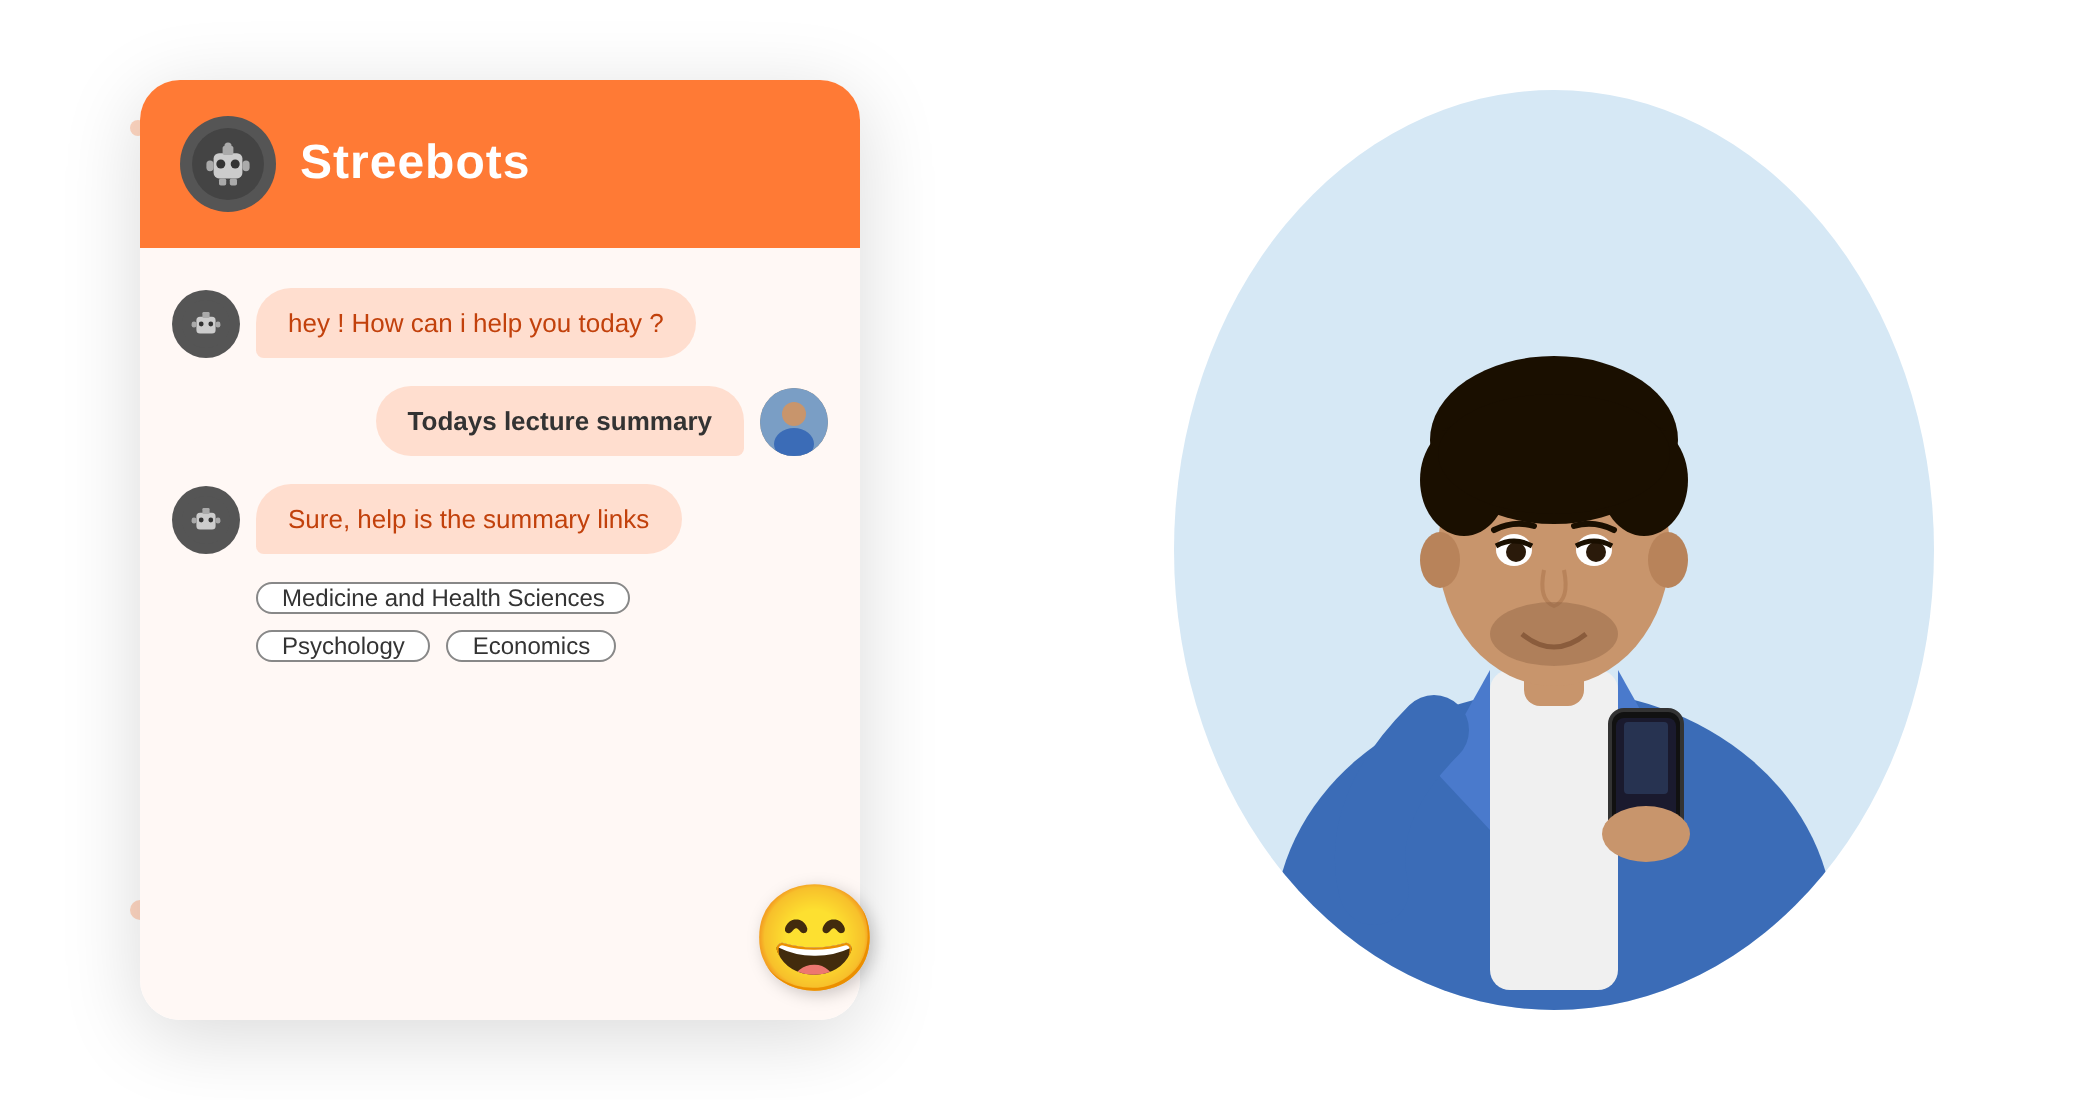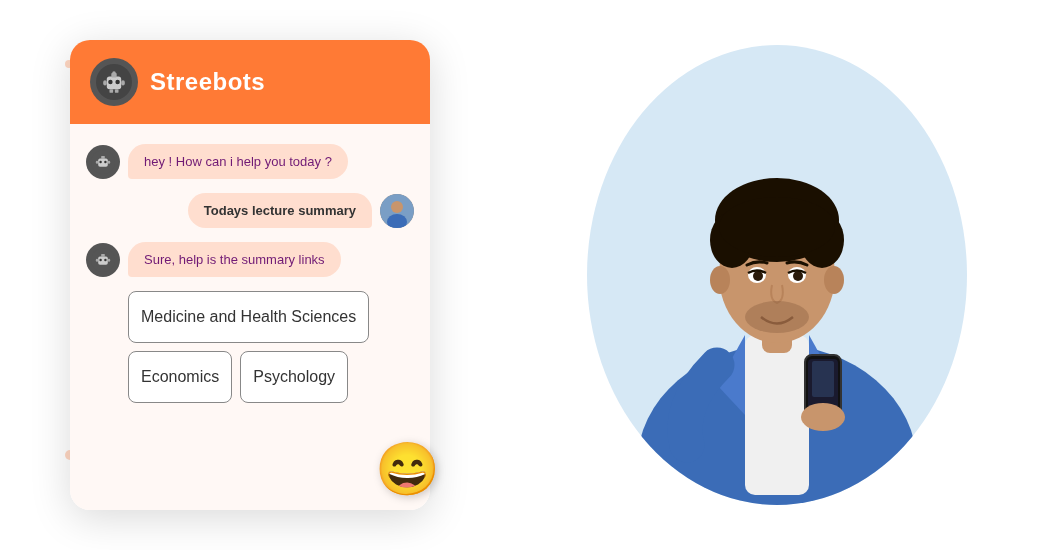--- a/index.html
+++ b/index.html
@@ -93,21 +93,21 @@
       align-items: center;
       justify-content: center;
       flex-shrink: 0;
     }
 
     .bubble-bot {
       background: #FFDECF;
       border-radius: 18px 18px 18px 4px;
       padding: 10px 16px;
       font-size: 13px;
-      color: #701a75;
+      color: #c2410c;
       max-width: 220px;
     }
 
     
     .msg-row-user {
       display: flex;
       align-items: flex-end;
       justify-content: flex-end;
       gap: 8px;
       font-weight: bold;
@@ -144,22 +144,22 @@
 
     .link-row {
       display: flex;
       gap: 8px;
       flex-wrap: wrap;
     }
 
     .link-btn {
       border: 1.5px solid #888;
       border-radius: 8px;
-      padding: 16px 12px;
-      font-size: 16px;
+      padding: 0 12px;
+      font-size: 12px;
       color: #333;
       background: #fff;
       cursor: pointer;
       white-space: nowrap;
     }
 
     
     .emoji-decoration {
       position: absolute;
       bottom: 20px;
@@ -290,22 +290,22 @@
         <div class="bubble-bot">
           <span>Sure, help is the summary links</span>
         </div>
       </div>
 
       <div class="link-buttons">
         <div class="link-row">
           <button class="link-btn">Medicine and Health Sciences</button>
         </div>
         <div class="link-row">
+          <button class="link-btn">Psychology</button>
           <button class="link-btn">Economics</button>
-          <button class="link-btn">Psychology</button>
         </div>
       </div>
 
     </div>
   </div>
 
   <div class="emoji-decoration">
     <span>😄</span>
   </div>
 

